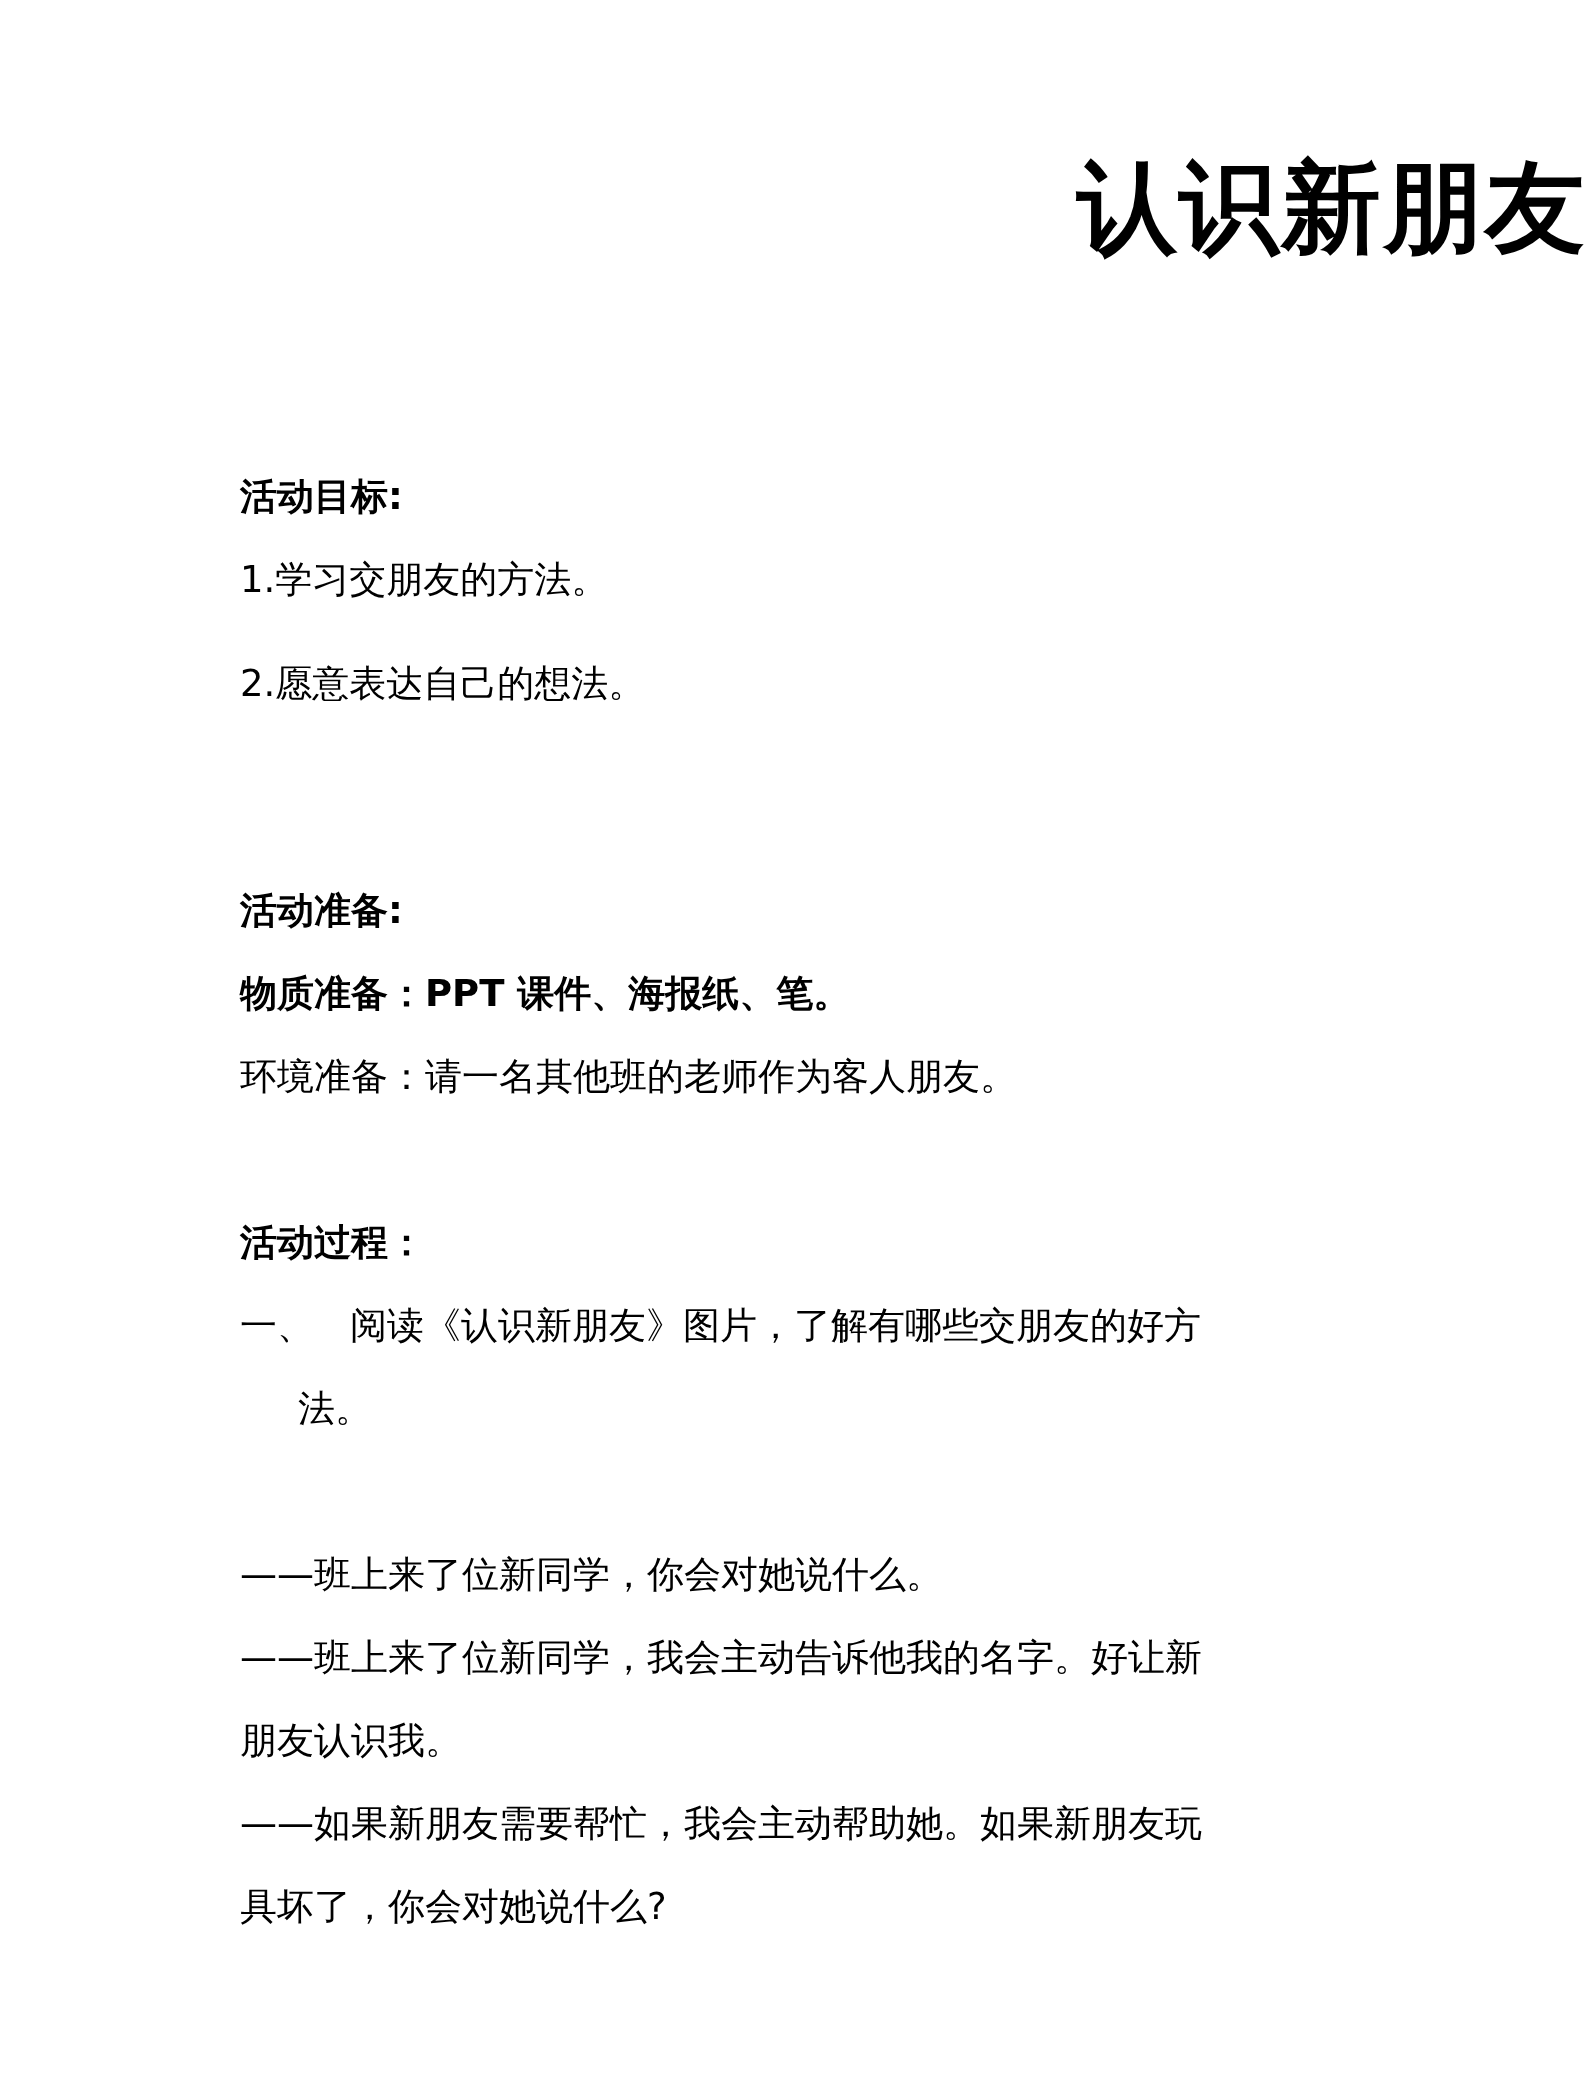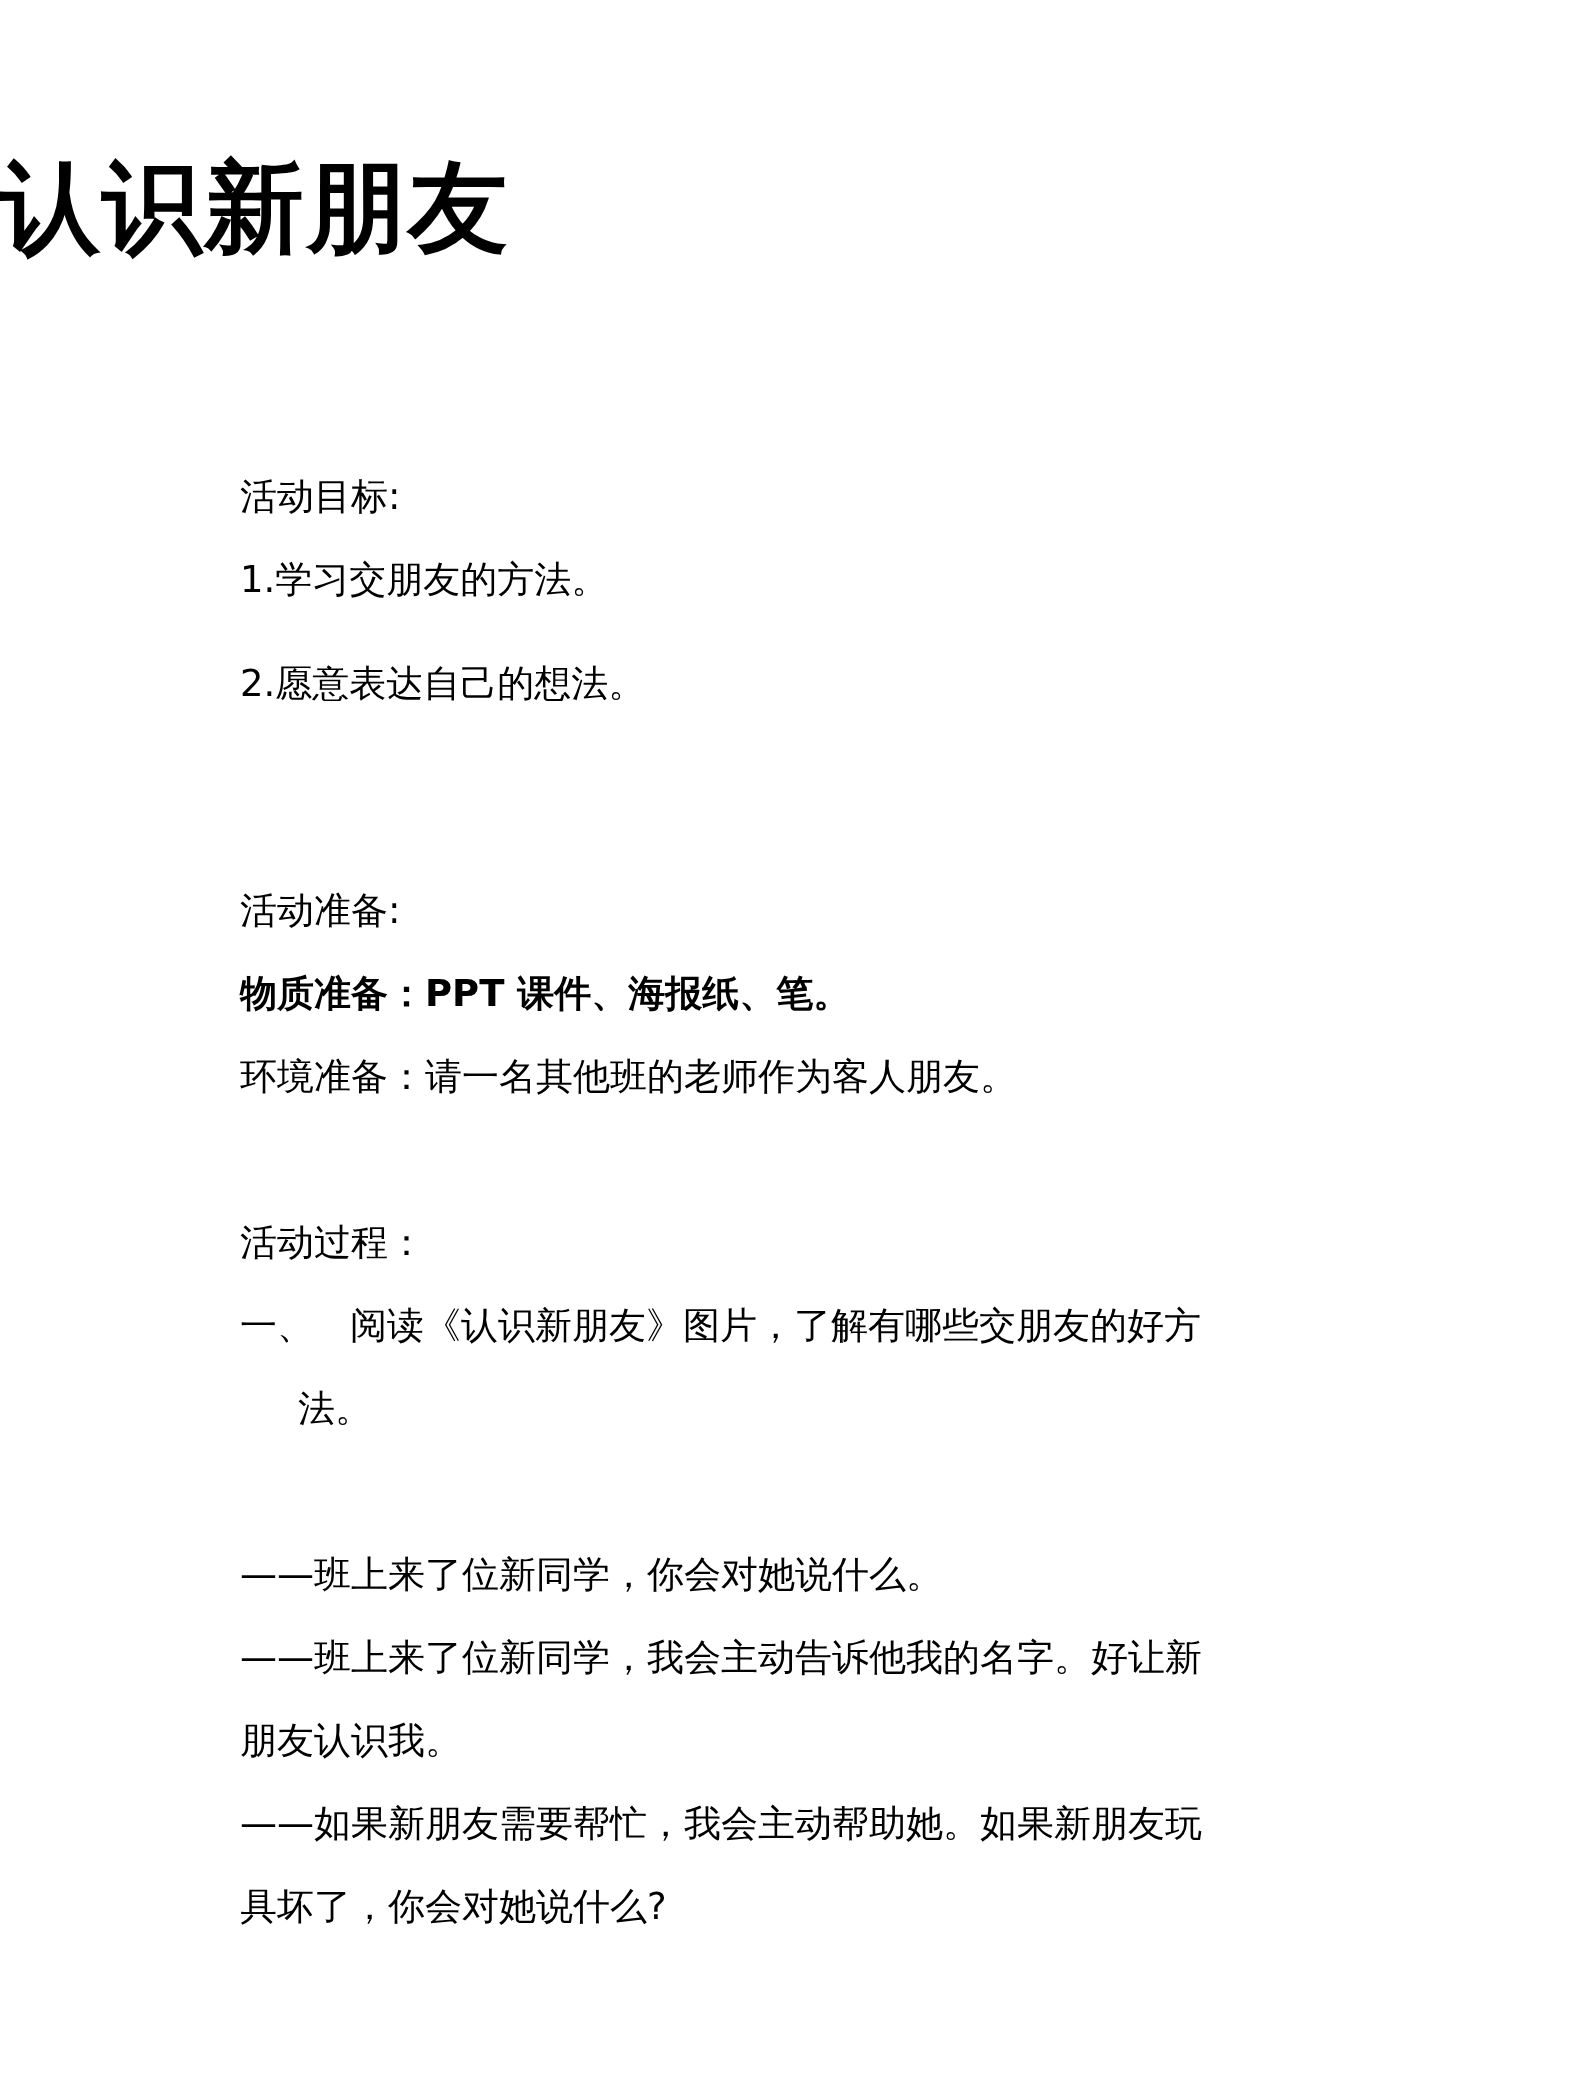--- a/index.html
+++ b/index.html
@@ -19,35 +19,35 @@
       position: absolute;
       left: 0; top: 0;
       width: 1587px;
       height: 2089px;
     }
     .title {
       position: absolute;
       left: 0;
       width: 1587px;
       top: 148px;
-      text-align: left;
+      text-align: right;
       font-size: 100px;
       font-weight: bold;
       line-height: 120px;
       letter-spacing: 2px;
     }
     .line {
       position: absolute;
       left: 240px;
       font-size: 37px;
       line-height: 50px;
       white-space: nowrap;
     }
     .heading {
-      font-weight: normal;
+      font-weight: bold;
     }
     .indent {
       left: 298px;
     }
     .step-num {
       display: inline-block;
       width: 110px;
     }
   </style>
 </head>

